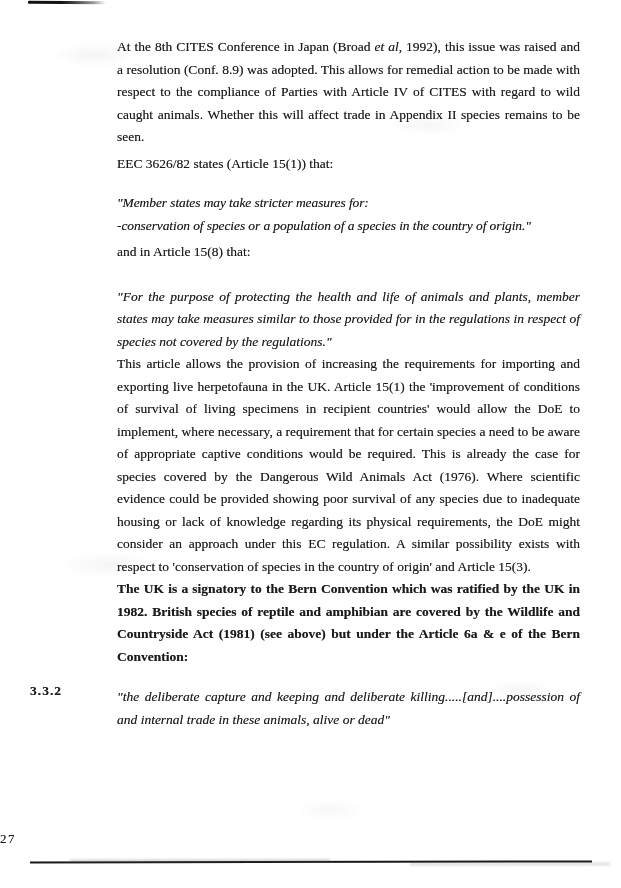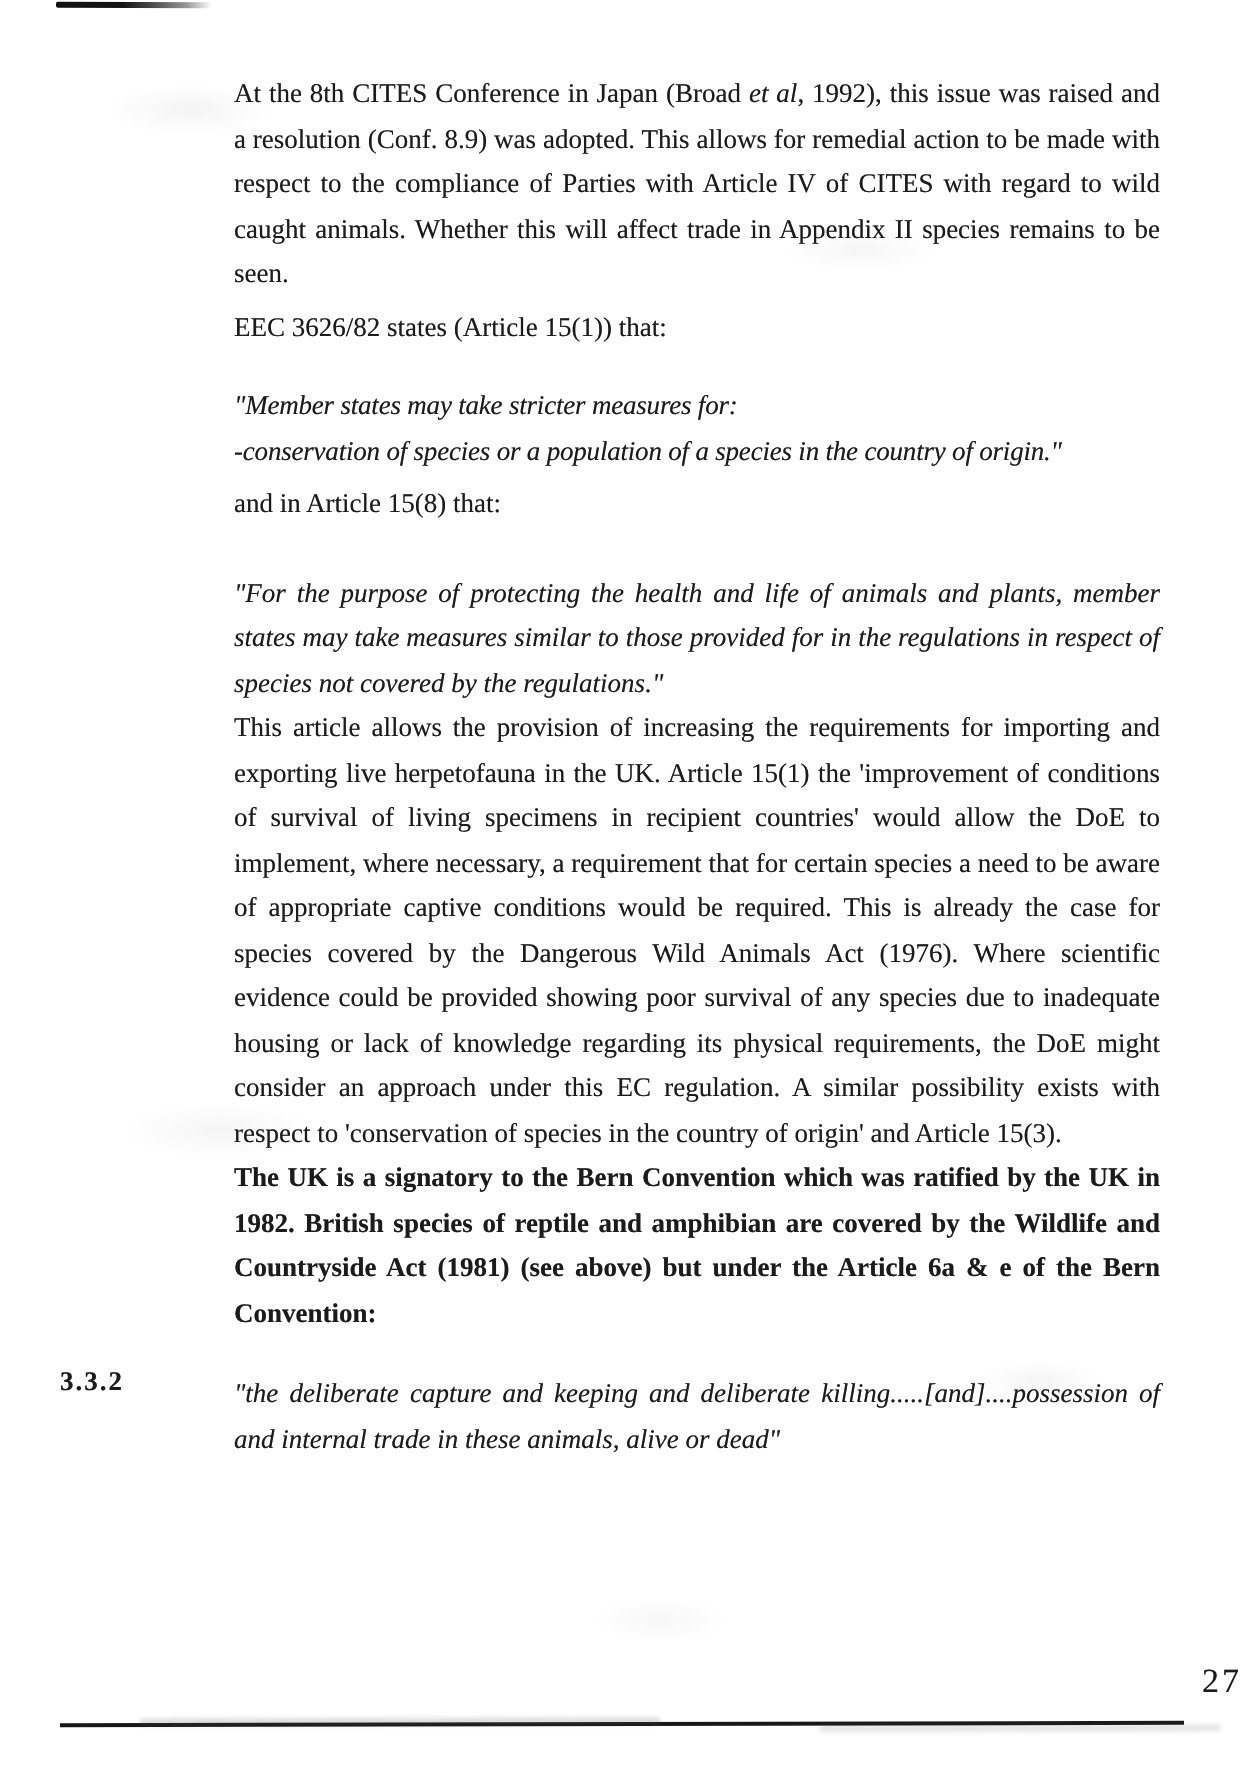--- a/index.html
+++ b/index.html
@@ -40,21 +40,21 @@
   .q3      { margin-top:18px; }
   .section-number {
     position:absolute; left:30px; top:640px;
     font-weight:bold; font-size:13.5px; line-height:14px;
     letter-spacing:1px;
     text-shadow:0 0 0.3px rgba(25,25,25,0.55);
     margin-top:44px;
   }
   .page-number {
     position:absolute; left:0; top:831px; width:621px;
-    text-align:right; font-size:17px; letter-spacing:1.5px;
+    text-align:left; font-size:13px; letter-spacing:1.5px;
     text-shadow:0 0 0.3px rgba(25,25,25,0.5);
   }
   .artifact-top {
     position:absolute; left:28px; top:1px; width:78px; height:3px;
     border-radius:1px;
     background:linear-gradient(90deg,#121212 0%,#121212 42%,#4a4a4a 62%,#9a9a9a 84%,rgba(160,160,160,0) 100%);
     transform:rotate(0.2deg);
   }
   .bottom-rule {
     position:absolute; left:30px; top:861px; width:562px; height:2px;

